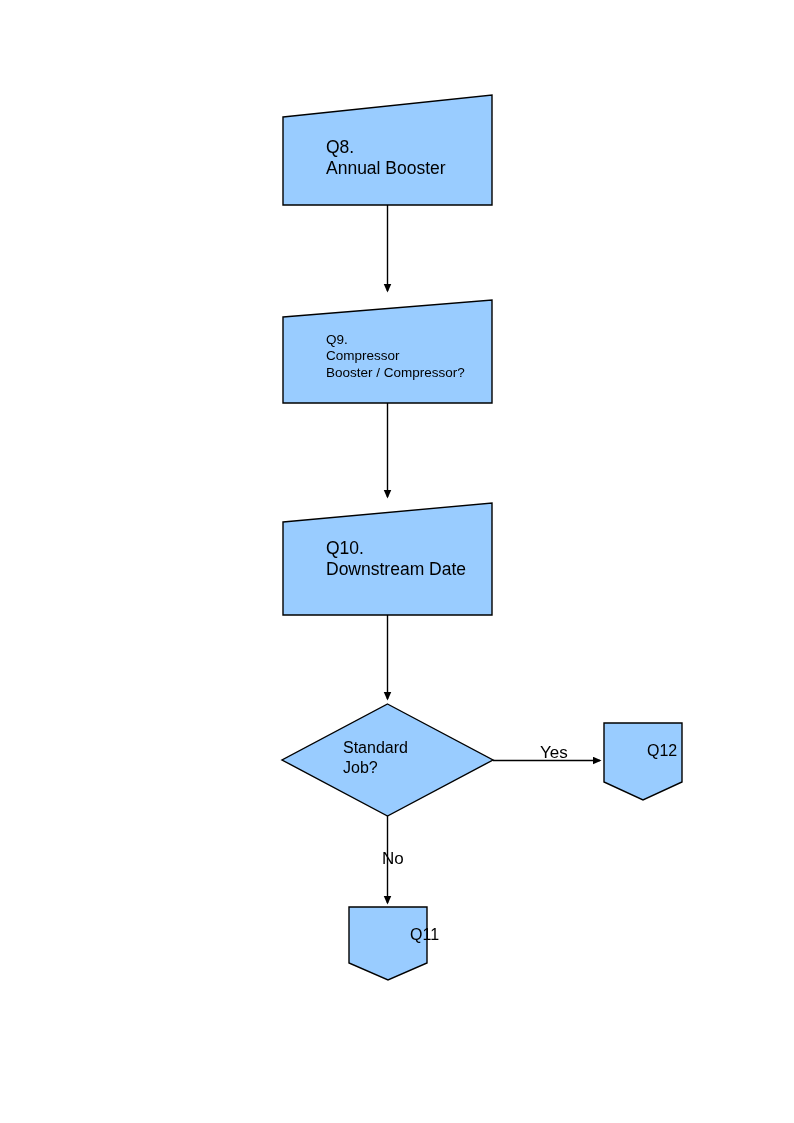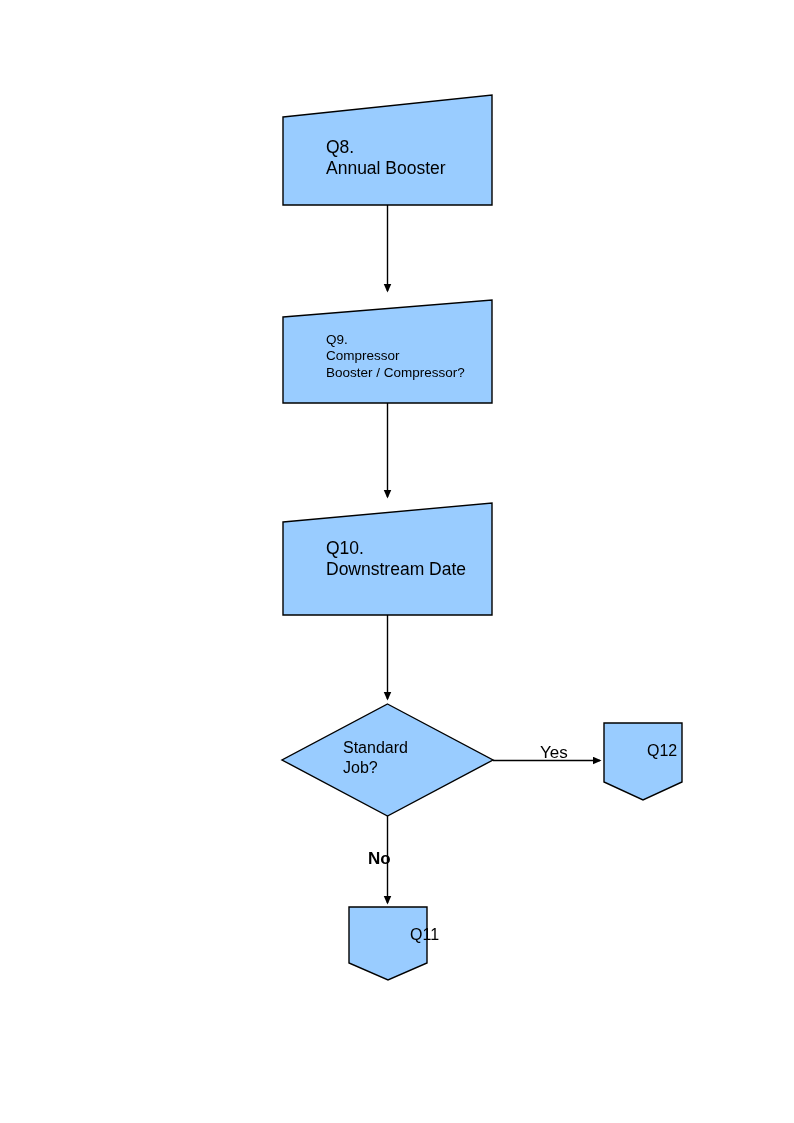--- a/index.html
+++ b/index.html
@@ -85,13 +85,13 @@
 <div class="node-text t-big" style="left:283px; top:538px; width:240px;"><span>Q10.</span><br><span>Downstream Date</span></div>
 
 <div class="node-text t-mid" style="left:300px; top:738px; width:175px;"><span>Standard</span><br><span>Job?</span></div>
 
 <div class="node-text t-mid" style="left:604px; top:741px; width:78px;"><span>Q12</span></div>
 
 <div class="node-text t-mid" style="left:367px; top:925px; width:78px;"><span>Q11</span></div>
 
 <div class="edge-label" style="left:540px; top:735px;margin-top:8px;">Yes</div>
 
-<div class="edge-label" style="left:368px; top:849px;font-weight:bold;">No</div>
+<div class="edge-label" style="left:382px; top:849px;">No</div>
 
 </body></html>

